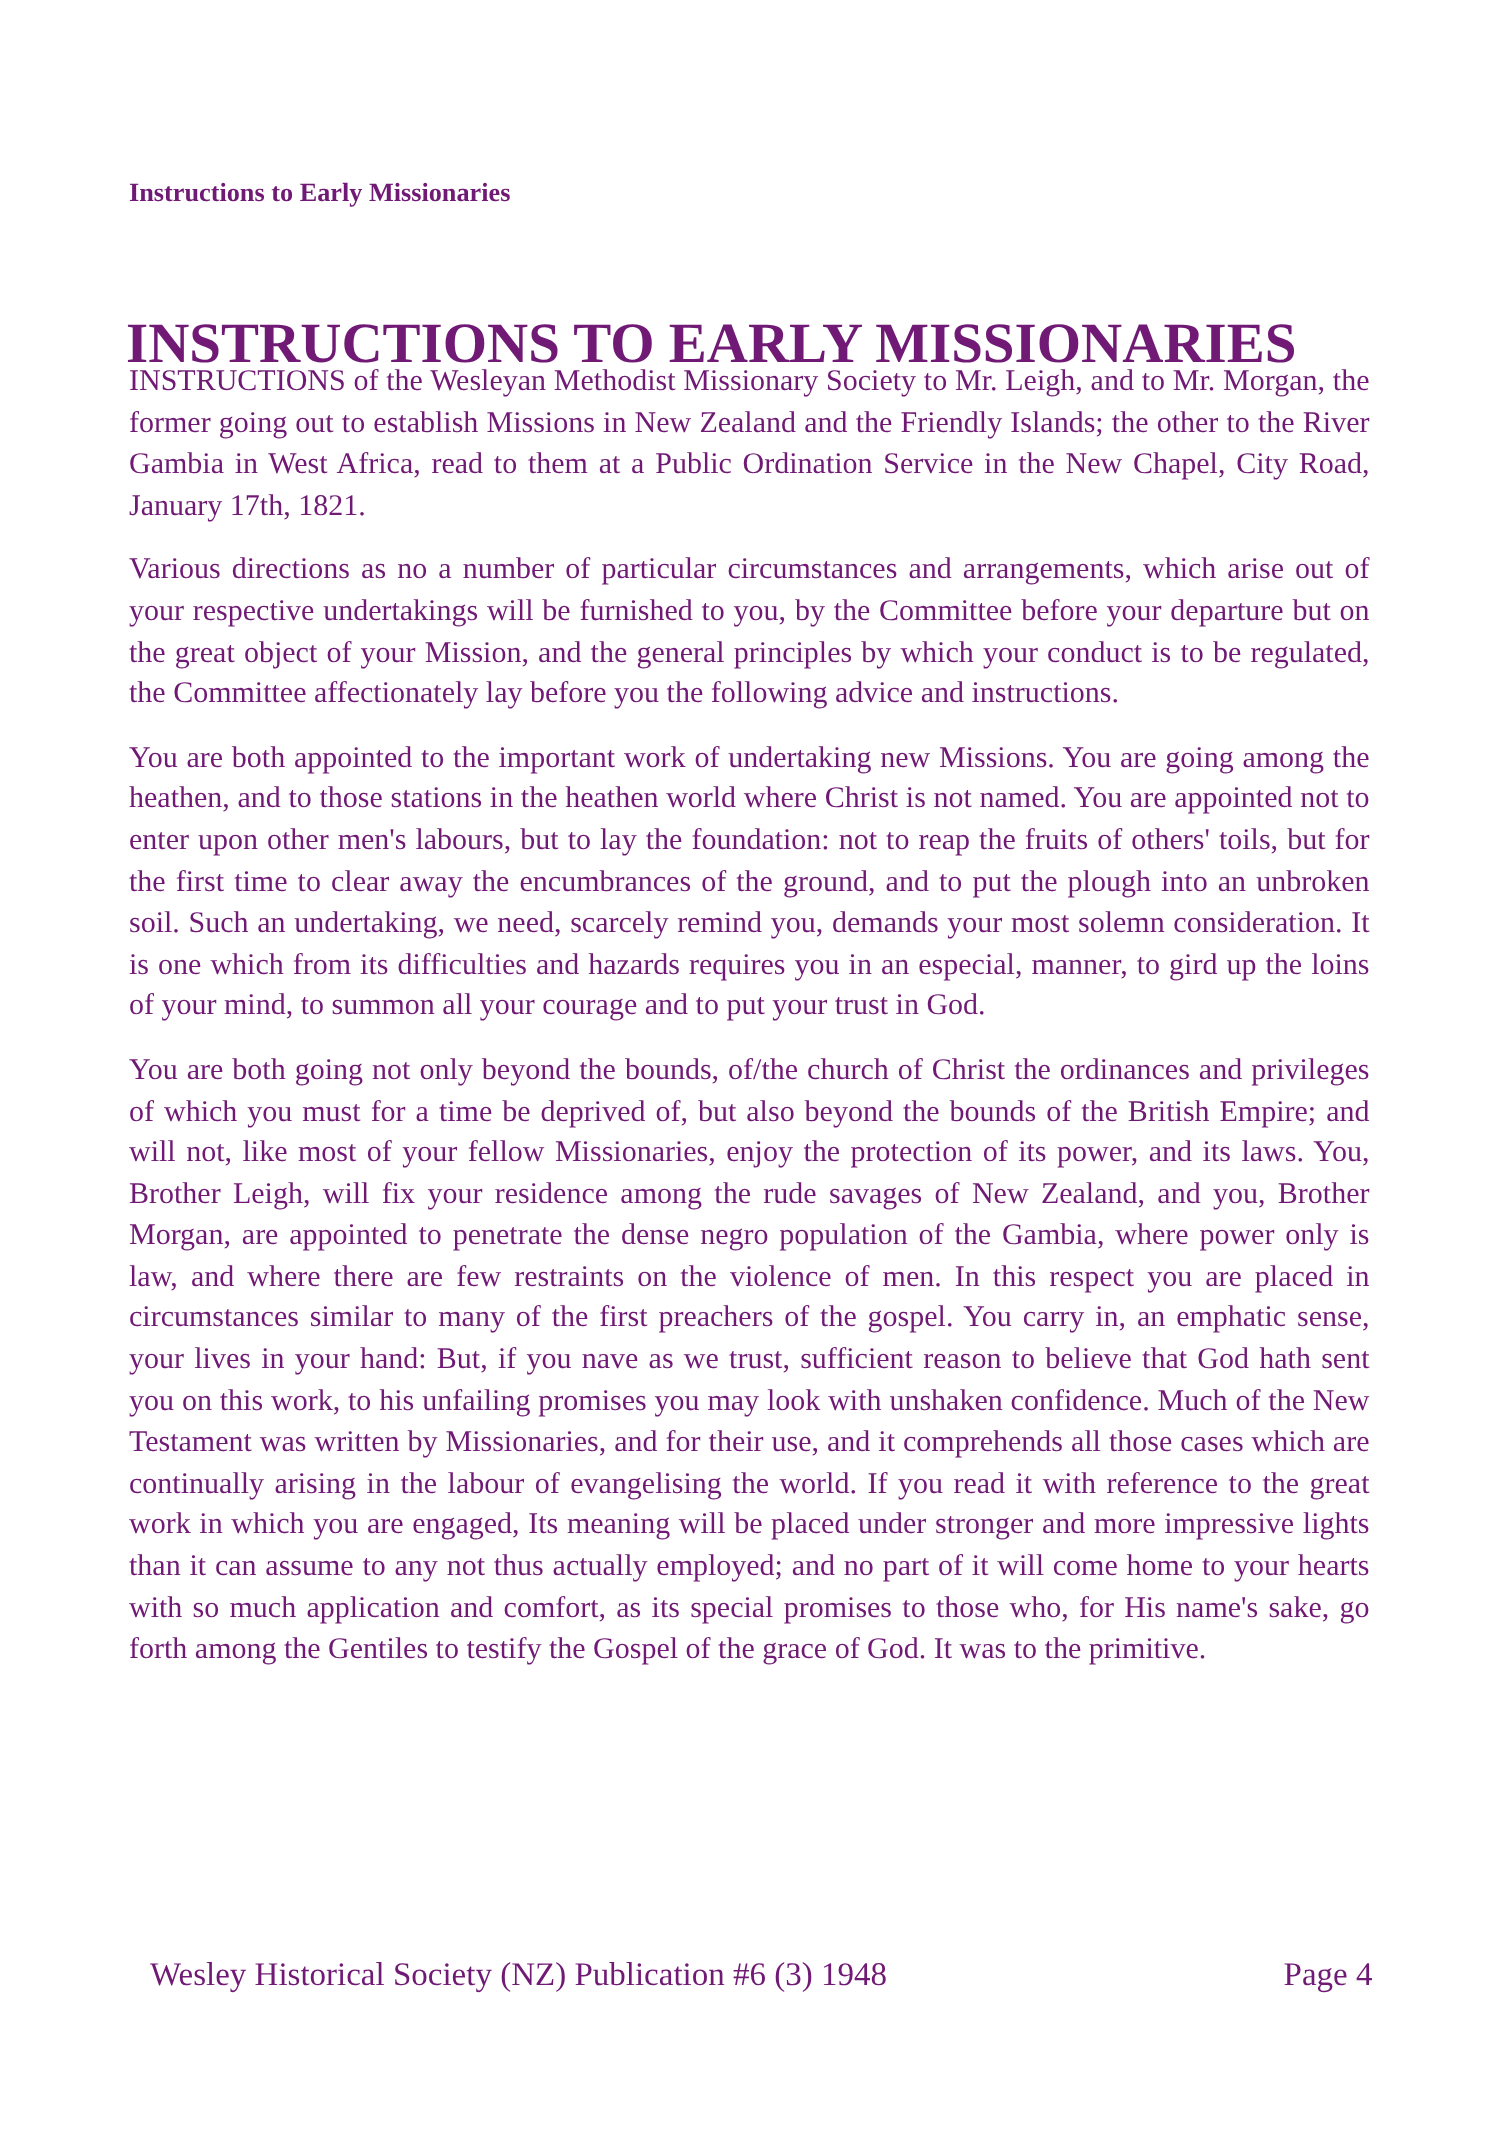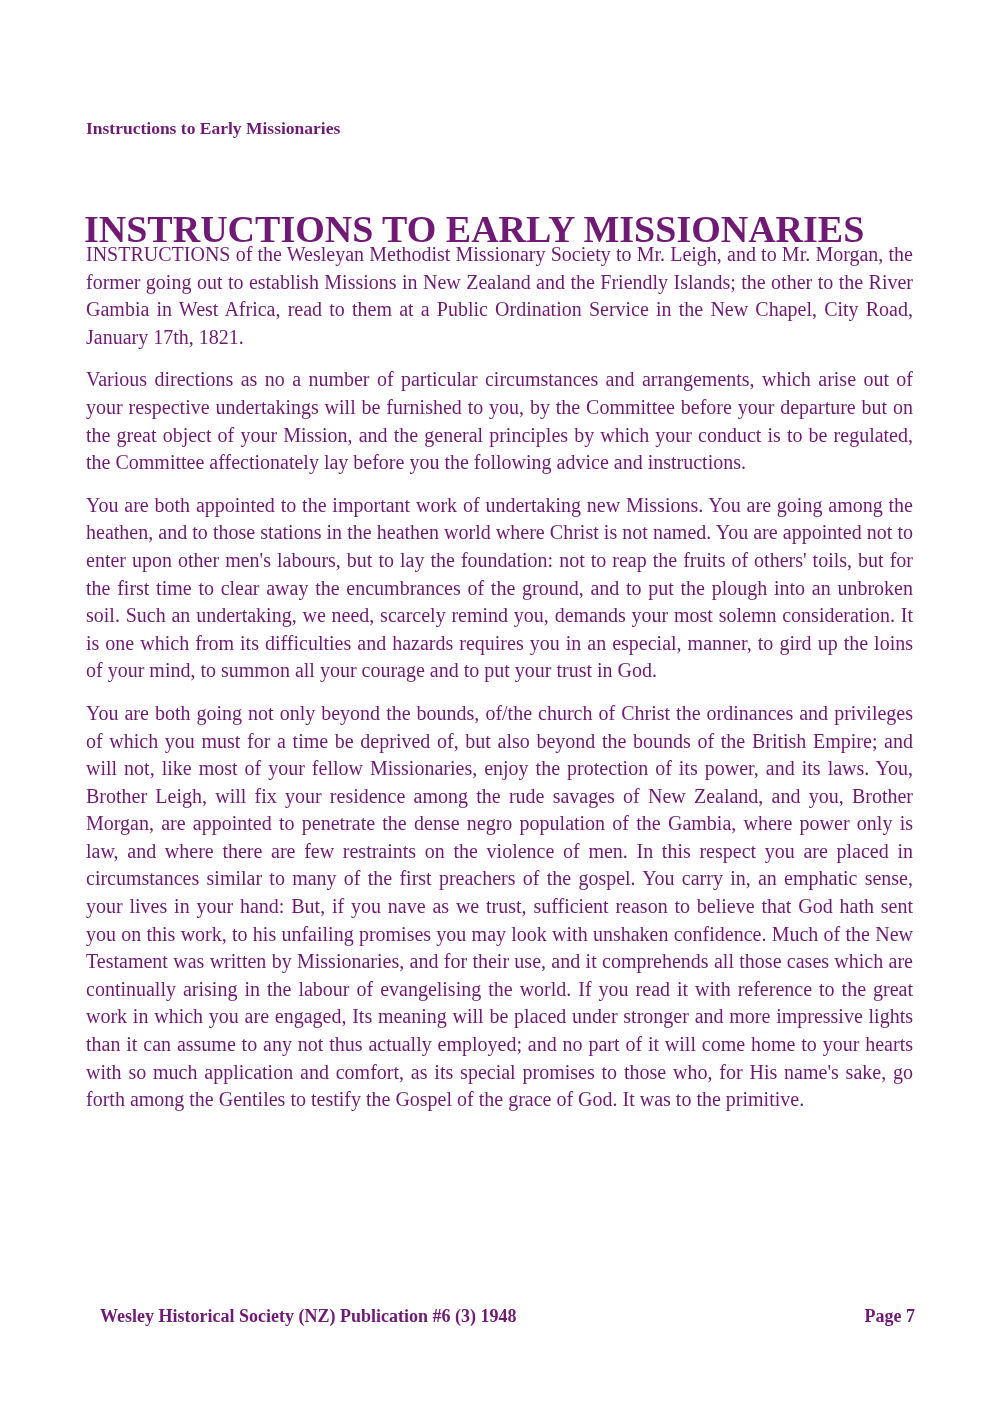--- a/index.html
+++ b/index.html
@@ -48,22 +48,22 @@
     line-height: 27.6px;
     text-align: justify;
   }
   .footer {
     position: absolute;
     top: 1276px;
     left: 86px;
     right: 84px;
     display: flex;
     justify-content: space-between;
-    font-weight: bold;
-    font-size: 18px;
+    font-weight: normal;
+    font-size: 22px;
     line-height: 22px;
     text-align: right;
   }
   .footer-left {
     padding-left: 14px;
   }
 </style>
 </head>
 <body>
 
@@ -75,16 +75,16 @@
 
   <div class="body-text">
     <p>INSTRUCTIONS of the Wesleyan Methodist Missionary Society to Mr. Leigh, and to Mr. Morgan, the former going out to establish Missions in New Zealand and the Friendly Islands; the other to the River Gambia in West Africa, read to them at a Public Ordination Service in the New Chapel, City Road, January 17th, 1821.</p>
     <p>Various directions as no a number of particular circumstances and arrangements, which arise out of your respective undertakings will be furnished to you, by the Committee before your departure but on the great object of your Mission, and the general principles by which your conduct is to be regulated, the Committee affectionately lay before you the following advice and instructions.</p>
     <p>You are both appointed to the important work of undertaking new Missions. You are going among the heathen, and to those stations in the heathen world where Christ is not named. You are appointed not to enter upon other men's labours, but to lay the foundation: not to reap the fruits of others' toils, but for the first time to clear away the encumbrances of the ground, and to put the plough into an unbroken soil. Such an undertaking, we need, scarcely remind you, demands your most solemn consideration. It is one which from its difficulties and hazards requires you in an especial, manner, to gird up the loins of your mind, to summon all your courage and to put your trust in God.</p>
     <p>You are both going not only beyond the bounds, of/the church of Christ the ordinances and privileges of which you must for a time be deprived of, but also beyond the bounds of the British Empire; and will not, like most of your fellow Missionaries, enjoy the protection of its power, and its laws. You, Brother Leigh, will fix your residence among the rude savages of New Zealand, and you, Brother Morgan, are appointed to penetrate the dense negro population of the Gambia, where power only is law, and where there are few restraints on the violence of men. In this respect you are placed in circumstances similar to many of the first preachers of the gospel. You carry in, an emphatic sense, your lives in your hand: But, if you nave as we trust, sufficient reason to believe that God hath sent you on this work, to his unfailing promises you may look with unshaken confidence. Much of the New Testament was written by Missionaries, and for their use, and it comprehends all those cases which are continually arising in the labour of evangelising the world. If you read it with reference to the great work in which you are engaged, Its meaning will be placed under stronger and more impressive lights than it can assume to any not thus actually employed; and no part of it will come home to your hearts with so much application and comfort, as its special promises to those who, for His name's sake, go forth among the Gentiles to testify the Gospel of the grace of God. It was to the primitive.</p>
   </div>
 
   <div class="footer">
     <span class="footer-left">Wesley Historical Society (NZ) Publication #6 (3) 1948</span>
-    <span class="footer-right">Page 7</span>
+    <span class="footer-right">Page 4</span>
   </div>
 
 </div>
 
 </body></html>

